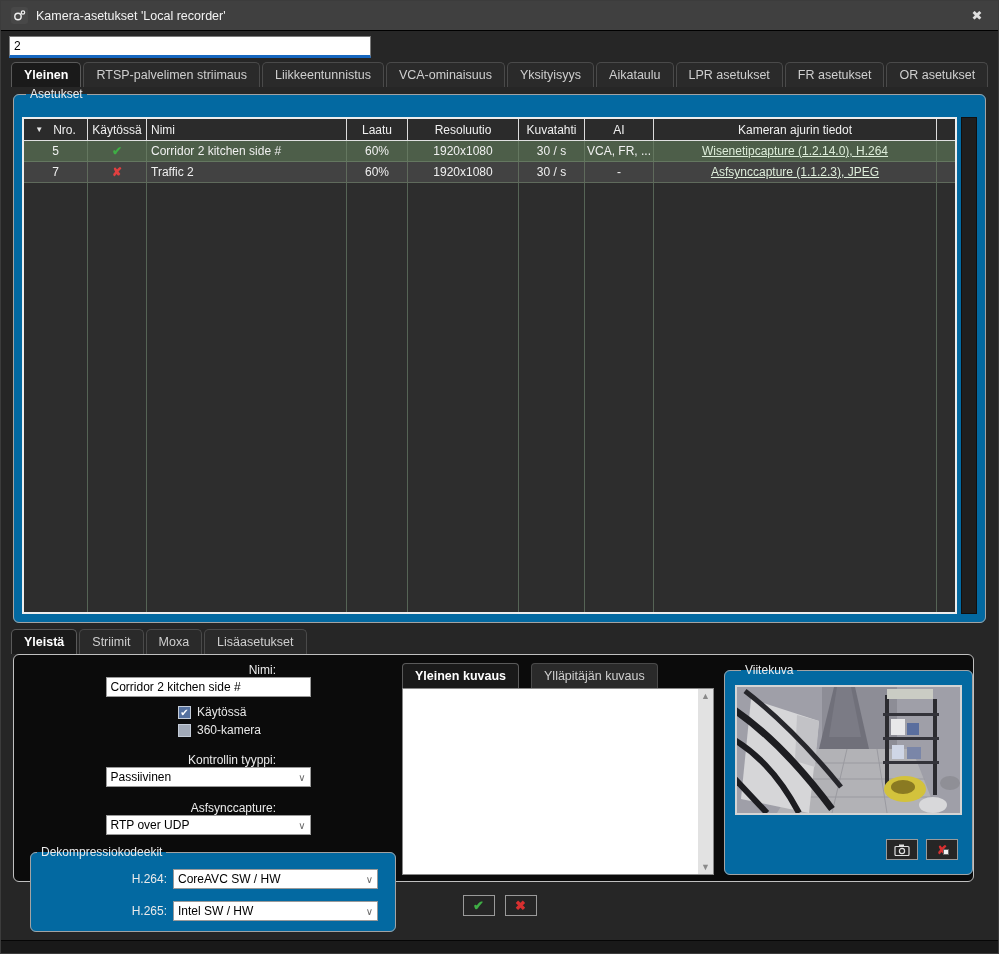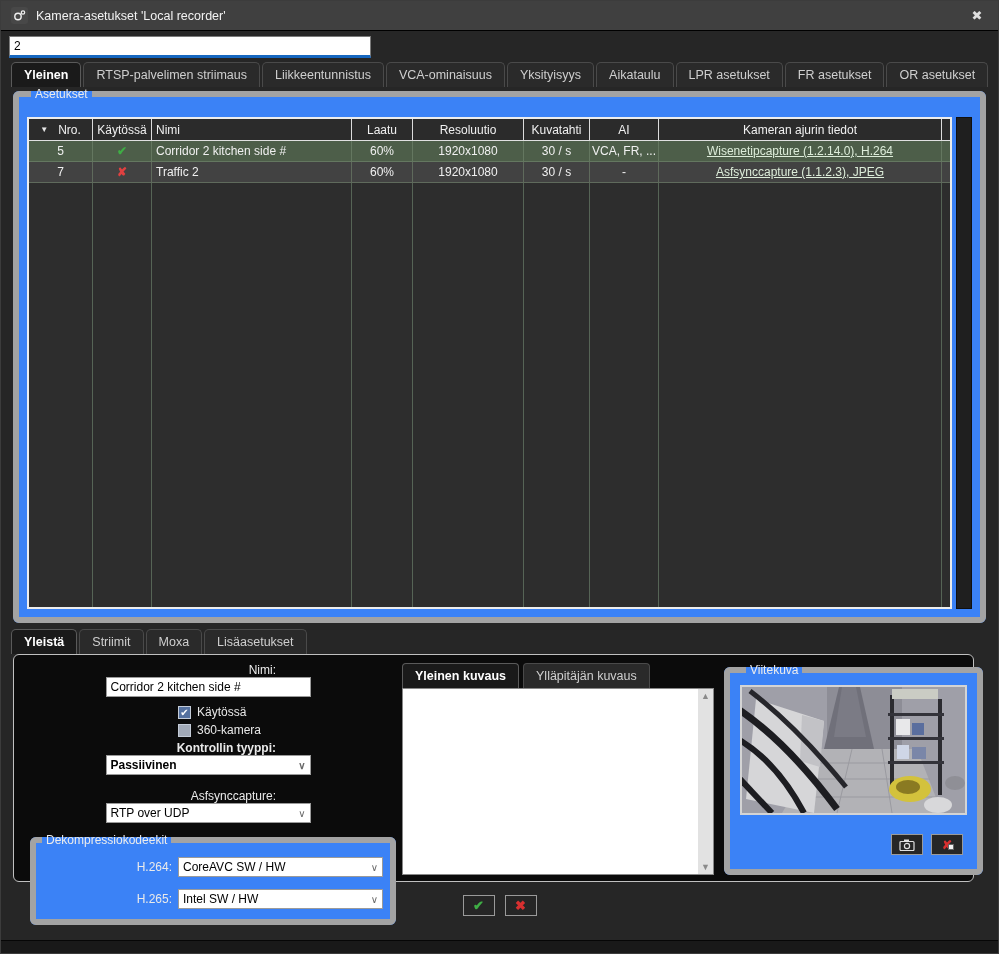--- a/index.html
+++ b/index.html
@@ -34,21 +34,21 @@
   
   .tabs { display:flex; align-items:flex-end; padding:0 10px; gap:2px; }
   .tab {
     background:#2a2a2a; border:1px solid #4a4a4a; border-bottom:none;
     border-radius:5px 5px 0 0; padding:5px 12px 5px 12px; color:#cfcfcf;
     font-size:12.5px; cursor:pointer; white-space:nowrap;
   }
   .tab.active { background:#1a1a1a; color:#ffffff; font-weight:bold; border-color:#5a5a5a; }
   
   fieldset.group {
-    border:6px solid #a3a3a3; border-radius:6px; background:#3b82f6;
+    border:1px solid #a3a3a3; border-radius:6px; background:#0369a1;
   }
   fieldset.group legend { color:#ececec; font-size:12px; padding:0 4px; margin-left:6px; }
   .settings-group { margin:0 12px; height:536px; padding:4px 6px 8px 6px; position:relative; }
   .table-area { position:absolute; left:8px; top:16px; right:28px; bottom:8px;
     border:2px solid #ededed; background:#2d2d2d; display:flex; flex-direction:column; }
   .grid-row { display:grid; grid-template-columns:64px 59px 200px 61px 111px 66px 69px 283px 1fr; }
   .hdr { height:22px; background:#2b2b2b; border-bottom:1px solid #e0e0e0; }
   .hdr .cell {
     color:#f0f0f0; display:flex; align-items:center; justify-content:center;
     border-right:1px solid #dcdcdc; font-size:12px; overflow:hidden; cursor:pointer;
@@ -98,21 +98,21 @@
     width:205px; height:20px; background:#fff; color:#000; border:1px solid #9a9a9a;
     display:flex; align-items:center; padding:0 4px; font-size:12px; cursor:pointer; position:relative;
   }
   .dd-chevron { margin-left:auto; color:#6a6a6a; font-size:10px; }
   .codec-group { margin-left:6px; margin-top:10px; width:366px; background:#0b0b0b; padding:4px 0 10px 0; }
   .codec-group legend { margin-left:16px; }
   .codec-row { display:flex; align-items:center; margin-top:6px; }
   .codec-row .form-label { width:142px; }
   
   .desc-col { width:312px; flex:0 0 auto; display:flex; flex-direction:column; }
-  .desc-tabs { display:flex; gap:4px; padding:0; align-items:flex-end; }
+  .desc-tabs { display:flex; gap:12px; padding:0; align-items:flex-end; }
   .desc-tab { border-radius:4px 4px 0 0; }
   .desc-box { background:#fff; border:1px solid #888; height:196px; display:flex; }
   .desc-text {
     flex:1; border:none; resize:none; outline:none; background:#fff;
     font-family:"Liberation Sans", sans-serif; font-size:12px; color:#000; padding:2px 4px;
   }
   .desc-scroll { width:15px; background:#e2e2e2; display:flex; flex-direction:column; justify-content:space-between; align-items:center; cursor:pointer; }
   .scroll-arrow { color:#8a8a8a; font-size:9px; padding:2px 0; }
   
   .ref-group { flex:1; padding:2px 10px 6px 10px; background:#0b0b0b; position:relative; }
@@ -245,21 +245,21 @@
         <input class="text-input" type="text" value="Corridor 2 kitchen side #" style="">
       </div>
       <div class="chk-row">
         <span class="chk checked">✔</span>
         <span>Käytössä</span>
       </div>
       <div class="chk-row">
         <span class="chk unchecked"></span>
         <span>360-kamera</span>
       </div>
-      <div class="form-row" style="margin-top:4px;font-weight:bold;">
+      <div class="form-row" style="margin-top:16px;">
         <span class="form-label">Kontrollin tyyppi:</span>
         <div class="dropdown">
           <span>Passiivinen</span>
           <span class="dd-chevron">∨</span>
         </div>
       </div>
       <div class="form-row" style="margin-top:14px;">
         <span class="form-label">Asfsynccapture:</span>
         <div class="dropdown">
           <span>RTP over UDP</span>

